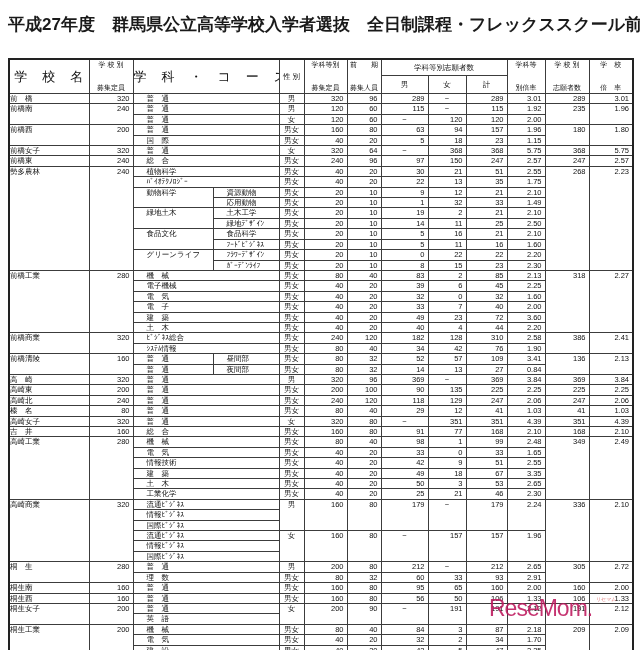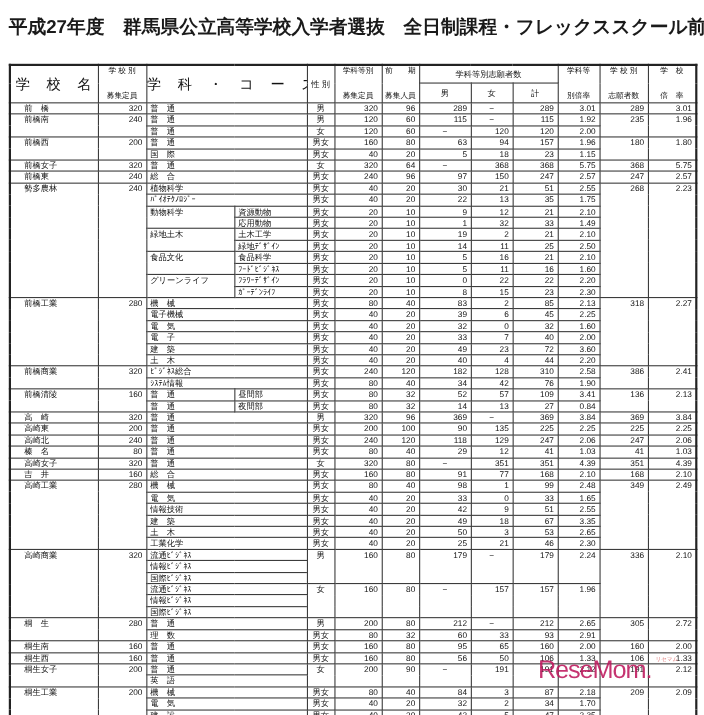--- a/index.html
+++ b/index.html
@@ -17,23 +17,23 @@
   th,td{border:1px solid #3c3c3c;padding:0;overflow:hidden;white-space:nowrap;}
   thead th{font-weight:normal;font-size:7.5px;vertical-align:middle;text-align:center;}
   thead tr.h1{height:16px;}
   thead tr.h2{height:17px;}
   .two{display:flex;flex-direction:column;justify-content:space-between;height:31px;padding:1px 1px;font-size:7px;line-height:8px;}
   .hname{font-size:13px;letter-spacing:1px;}
   tbody tr{height:8.9px;}
   tbody td{font-size:7.5px;line-height:9.4px;vertical-align:top;}
   .num{text-align:right;padding-right:3px;}
   .dash{text-align:center;}
-  .dept{text-align:left;padding-left:3px;}
+  .dept{text-align:left;padding-left:13px;}
   .center{text-align:center;}
-  .school{text-align:left;padding-left:12px;}
+  .school{text-align:left;padding-left:0;}
   .wm{
     position:absolute;left:489px;top:595px;z-index:5;
     font-size:23px;font-weight:400;letter-spacing:-1px;
     color:#be185d;opacity:0.88;
   }
   .wm-ruby{
     position:absolute;left:596px;top:596px;z-index:5;
     font-size:5px;color:#dd6a6a;opacity:0.9;letter-spacing:0;
   }
 </style>

